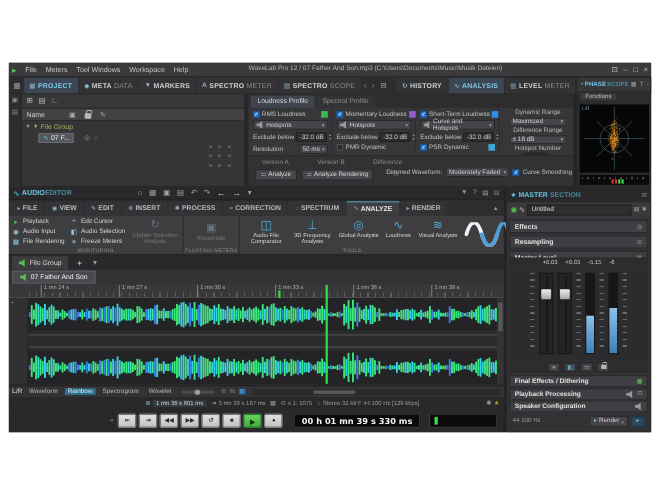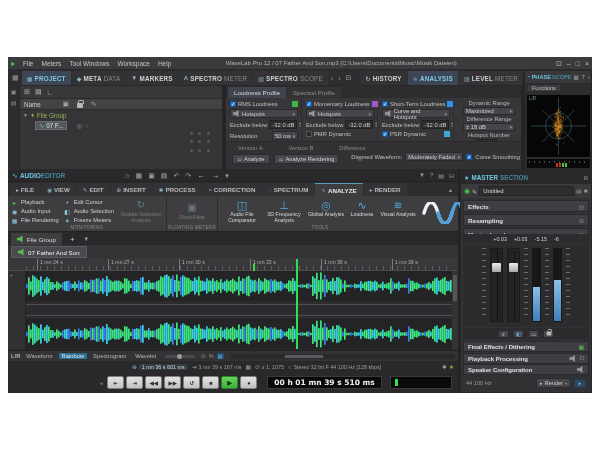--- a/index.html
+++ b/index.html
@@ -1446,21 +1446,21 @@
     <span id="tbtns" style="display:flex;gap:2px">
         <span class="tbtn">⇤</span>
         <span class="tbtn">⇥</span>
         <span class="tbtn">◀◀</span>
         <span class="tbtn">▶▶</span>
         <span class="tbtn">↺</span>
         <span class="tbtn">■</span>
         <span class="tbtn playbtn">▶</span>
         <span class="tbtn">●</span>
       </span>
-    <span class="ttime">00 h 01 mn 39 s 510 ms</span>
+    <span class="ttime">00 h 01 mn 39 s 330 ms</span>
     <span class="tmeter">
         <i></i>
       </span>
   </div>
 
   <div class="master">
     <div class="mhead">
       <span class="tg">★</span>
       <span class="ta">MASTER</span>
         <span class="tb">SECTION</span>

